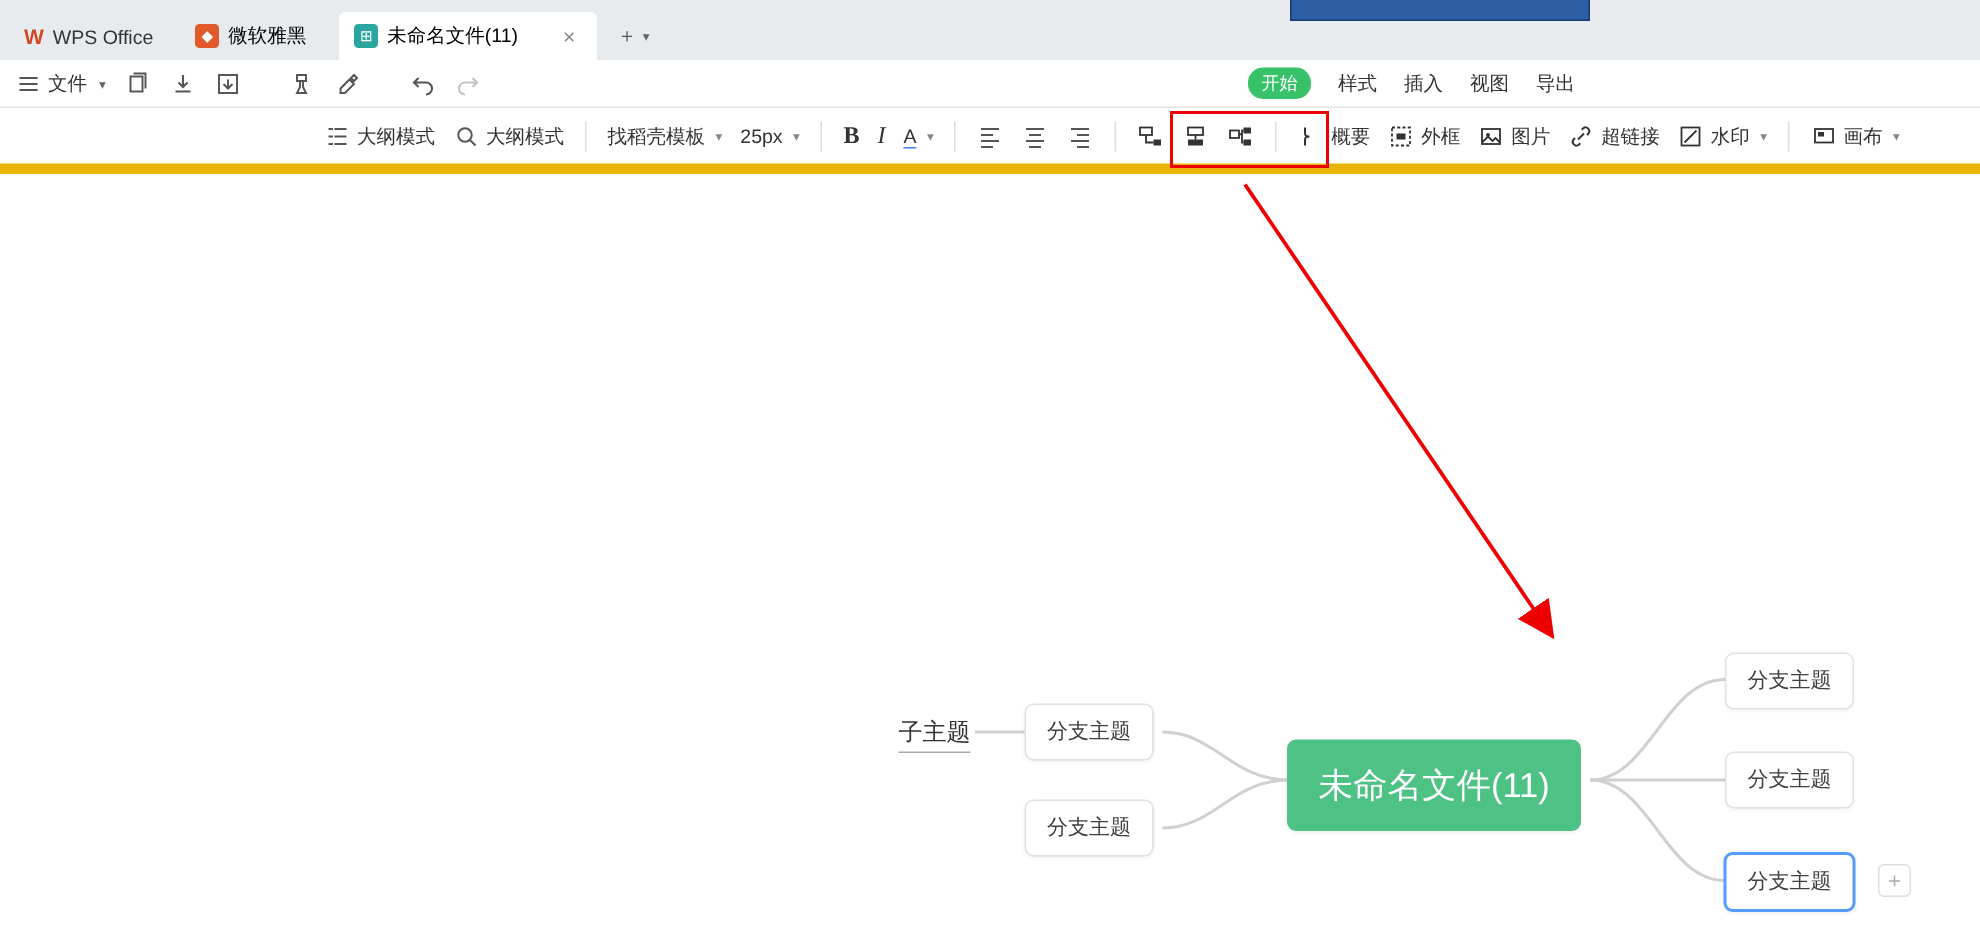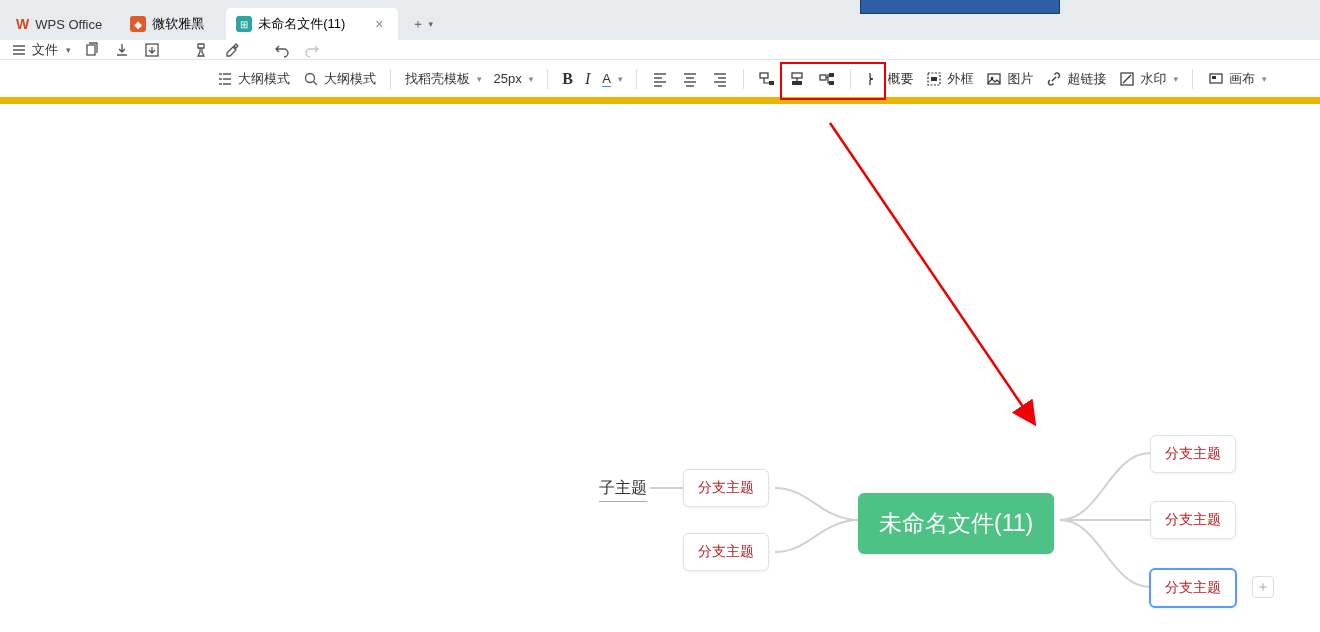--- a/index.html
+++ b/index.html
@@ -13,21 +13,21 @@
   .tab-a { display: inline-flex; align-items: center; height: 32px; padding: 0 14px 0 10px; margin: 0 4px; border-radius: 4px 4px 0 0; }
   .tab-a.inactive { background: #e8ebee; }
   .tab-a.active { background: #fff; }
   .tab-icon { width: 16px; height: 16px; border-radius: 3px; display: inline-flex; align-items: center; justify-content: center; margin-right: 6px; font-size: 10px; color: #fff; }
   .tab-close { margin-left: 30px; color: #888; font-size: 14px; }
   .tab-add { display: inline-flex; align-items: center; height: 32px; padding: 0 10px; color: #555; }
   .dropcaret { font-size: 9px; color: #666; margin-left: 4px; }
   .title-blue { position: absolute; top: 0; left: 860px; width: 200px; height: 14px; background: #2e5ea3; border: 1px solid #163b6e; border-top: none; }
 
   
-  .quickbar { height: 20px; border-bottom: 1px solid #e3e3e3; display: flex; align-items: center; padding: 0 10px; color: #333; }
+  .quickbar { height: 32px; border-bottom: 1px solid #e3e3e3; display: flex; align-items: center; padding: 0 10px; color: #333; }
   .qgroup-l { display: flex; align-items: center; gap: 12px; }
   .qbtn { display: inline-flex; align-items: center; gap: 4px; cursor: pointer; }
   .qicon { width: 18px; height: 18px; display: inline-flex; align-items: center; justify-content: center; color: #444; }
   .flex-spacer { flex: 1; }
   .menus { display: flex; align-items: center; gap: 18px; }
   .pill { background: #37c26a; color: #fff; padding: 2px 9px; border-radius: 10px; font-size: 12px; }
   .mitem { color: #333; }
 
   
   .ribbon { height: 44px; border-bottom: 7px solid #eab308; display: flex; align-items: center; padding-left: 210px; color: #333; gap: 0; position: relative; }
@@ -35,21 +35,21 @@
   .ricon { width: 18px; height: 18px; display: inline-flex; align-items: center; justify-content: center; color: #333; }
   .sep { width: 1px; height: 20px; background: #ddd; margin: 0 8px; }
   .caret { font-size: 9px; color: #888; margin-left: 3px; }
   .bold { font-weight: 700; font-family: 'Times New Roman', serif; font-size: 16px; }
   .italic { font-style: italic; font-family: 'Times New Roman', serif; font-size: 16px; }
   .underA { text-decoration: underline; text-decoration-color: #3b82f6; text-underline-offset: 3px; }
   .redbox { position: absolute; left: 780px; top: 2px; width: 106px; height: 38px; border: 2px solid #e00; pointer-events: none; }
 
   
   .canvas { position: absolute; top: 120px; left: 0; right: 0; bottom: 0; background: #fff; }
-  .node { position: absolute; background: #fff; border: 1px solid #e1e1e1; border-radius: 6px; padding: 9px 14px; font-size: 14px; color: #b91c1c; box-shadow: 0 1px 3px rgba(0,0,0,.06); display: flex; align-items: center; justify-content: center; white-space: nowrap; }
+  .node { position: absolute; background: #fff; border: 1px solid #e1e1e1; border-radius: 6px; padding: 9px 14px; font-size: 14px; color: #404040; box-shadow: 0 1px 3px rgba(0,0,0,.06); display: flex; align-items: center; justify-content: center; white-space: nowrap; }
   .node.central { background: #4ec285; border: 1px solid #4ec285; color: #fff; font-size: 23px; padding: 14px 20px; }
   .node.selected { border: 2px solid #559cff; }
   .plain-node { position: absolute; font-size: 16px; color: #333; border-bottom: 1px solid #aaa; padding-bottom: 2px; }
   .plus-btn { position: absolute; width: 22px; height: 22px; border: 1px solid #ddd; border-radius: 4px; color: #aaa; display: flex; align-items: center; justify-content: center; font-size: 14px; background: #fff; }
 
   
   .arrow-svg { position: absolute; left: 0; top: 0; width: 1320px; height: 632px; pointer-events: none; }
   .connectors { position: absolute; left: 0; top: 0; width: 1320px; height: 512px; pointer-events: none; }
 </style>
 </head>
@@ -125,20 +125,27 @@
           <path d="M5 4L2 7l3 3M2 7h8a4 4 0 0 1 0 8" fill="none" stroke="#555" stroke-width="1.4"></path>
         </svg>
     </span>
     <span class="qicon" style="opacity:.35">
       <svg width="16" height="16" viewBox="0 0 16 16">
           <path d="M11 4l3 3-3 3M14 7H6a4 4 0 0 0 0 8" fill="none" stroke="#555" stroke-width="1.4"></path>
         </svg>
     </span>
   </div>
   <div class="flex-spacer"></div>
+  <div class="menus">
+    <span class="pill">开始</span>
+    <span class="mitem">样式</span>
+    <span class="mitem">插入</span>
+    <span class="mitem">视图</span>
+    <span class="mitem">导出</span>
+  </div>
   <span style="width:260px"></span>
 </div>
 
 <div class="ribbon">
   <div class="rbtn">
     <span class="ricon">
       <svg width="16" height="16" viewBox="0 0 16 16">
           <path d="M2 3h3M6 3h8M2 8h3M6 8h8M2 13h3M6 13h8" stroke="#555" stroke-width="1.3"></path>
         </svg>
     </span>

